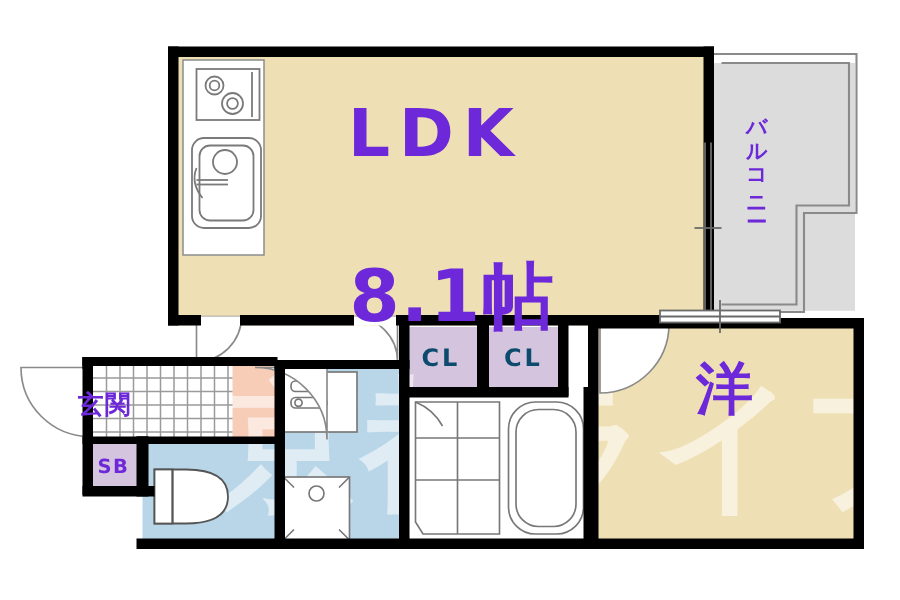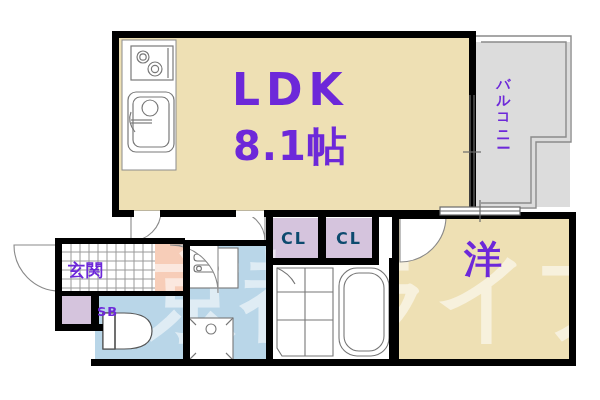--- a/index.html
+++ b/index.html
@@ -29,23 +29,24 @@
     white-space: pre;
     line-height: 1;
     pointer-events: none;
   }
   .lbl-ldk {
     font-size: 44px;
     font-weight: 700;
     letter-spacing: 6px;
   }
   .lbl-ldk-area {
-    font-size: 40px;
-    font-weight: 700;
-    letter-spacing: 1px;
+    font-size: 48px;
+    font-weight: 700;
+    letter-spacing: 1px;
+    margin-top: 48px;
   }
   .lbl-yo {
     font-size: 38px;
     font-weight: 700;
   }
   .lbl-yo-area {
     font-size: 36px;
     font-weight: 700;
     letter-spacing: 1px;
   }
@@ -259,23 +260,23 @@
 
   </svg>
 
   <div class="lbl lbl-ldk" style="left:232px; top:68px;">LDK</div>
 
   <div class="lbl lbl-ldk-area" style="left:233px; top:126px;">8.1帖</div>
 
   <div class="lbl lbl-yo" style="left:464px; top:240px;">洋</div>
 
 
-  <div class="lbl lbl-genkan" style="left:68px; top:262px;">玄関</div>
-
-  <div class="lbl lbl-sb" style="left:65px; top:305px;margin-left:32px;">SB</div>
+  <div class="lbl lbl-genkan" style="left:52px; top:262px;">玄関</div>
+
+  <div class="lbl lbl-sb" style="left:65px; top:305px;">SB</div>
 
   <div class="lbl lbl-cl" style="left:281px; top:231px;">CL</div>
 
   <div class="lbl lbl-cl" style="left:336px; top:231px;">CL</div>
 
   <div class="lbl lbl-balcony" style="left:497px; top:68px;">バルコニー</div>
 
 </div>
 
 </body></html>

